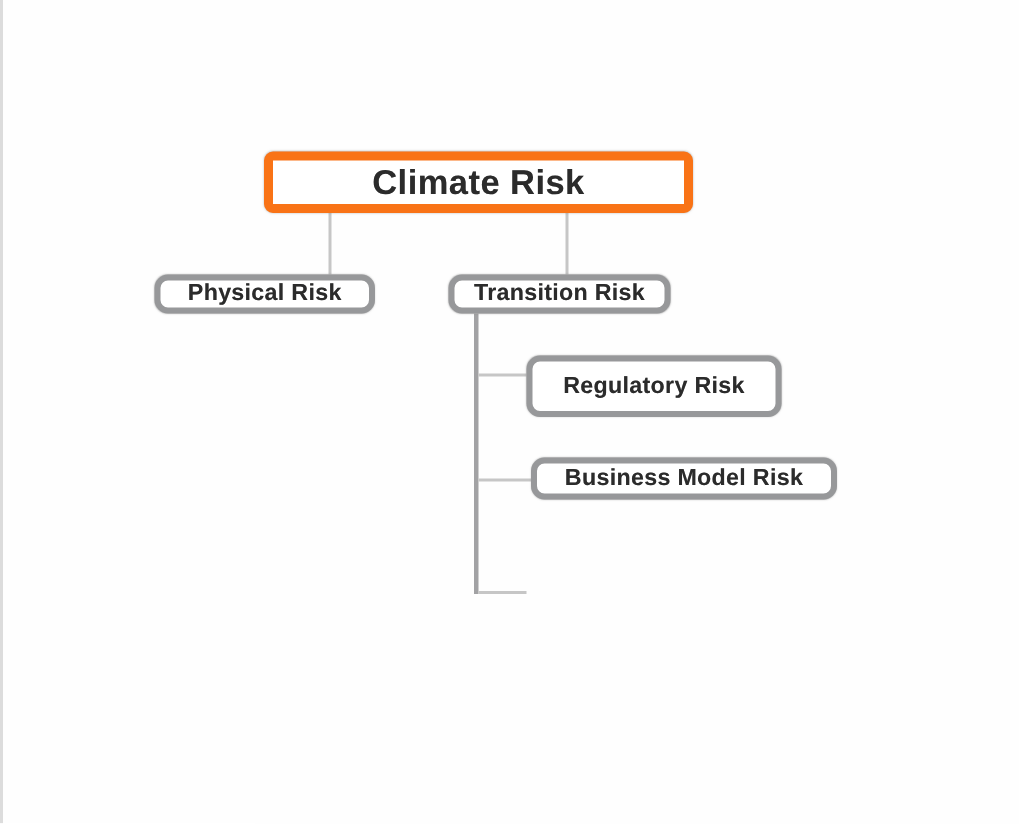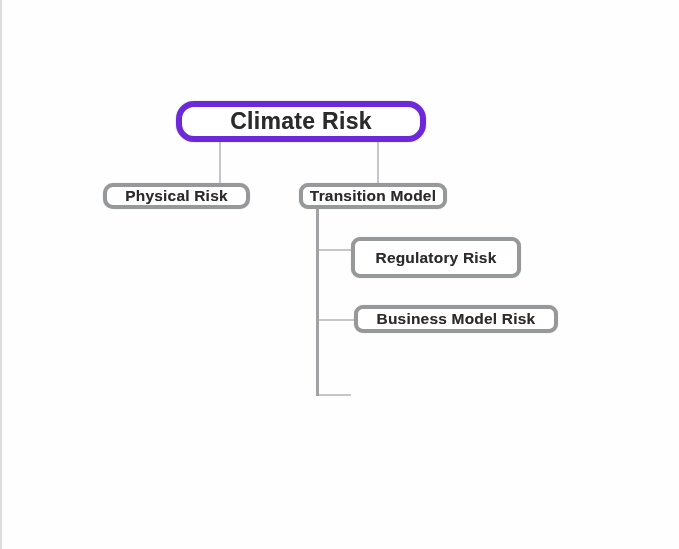--- a/index.html
+++ b/index.html
@@ -21,35 +21,35 @@
     background: #ffffff;
     display: flex;
     align-items: center;
     justify-content: center;
     font-weight: bold;
     white-space: nowrap;
     color: #2b2b2b;
     text-shadow: 0 0 0.4px rgba(0,0,0,0.35);
   }
   .node-root {
-    left: 176px; top: 101px; width: 250px; height: 41px;
-    border: 6px solid #6d28d9;
-    border-radius: 18px;
+    left: 176px; top: 101px; width: 286px; height: 41px;
+    border: 6px solid #f97316;
+    border-radius: 6px;
     font-size: 23px;
     letter-spacing: 0.3px;
     box-shadow: 0 0 1.5px rgba(120,120,120,0.55);
   }
   .node-child {
     border: 4px solid #97989a;
     border-radius: 9px;
     font-size: 15.5px;
     letter-spacing: 0.2px;
     box-shadow: 0 0 1px rgba(130,130,130,0.5);
   }
-  .node-physical   { left: 103px; top: 183px; width: 147px; height: 26px; border-radius: 10px; }
+  .node-physical   { left: 103px; top: 183px; width: 147px; height: 26px; }
   .node-transition { left: 299px; top: 183px; width: 148px; height: 26px; }
   .node-regulatory { left: 351px; top: 237px; width: 170px; height: 41px; }
   .node-business   { left: 354px; top: 305px; width: 204px; height: 28px; }
   .node-reputation { left: 351px; top: 381px; width: 170px; height: 27px; }
 
   .connector {
     position: absolute;
     background: #c6c6c6;
   }
   .conn-root-left  { left: 219px; top: 142px; width: 1.5px; height: 41px; }
@@ -79,20 +79,20 @@
   <div class="connector conn-root-right"></div>
   <div class="connector conn-trunk"></div>
   <div class="connector conn-branch-1"></div>
   <div class="connector conn-branch-2"></div>
   <div class="connector conn-branch-3"></div>
 
   <div class="node node-root">Climate Risk</div>
 
   <div class="node node-child node-physical">Physical Risk</div>
 
-  <div class="node node-child node-transition">Transition Model</div>
+  <div class="node node-child node-transition">Transition Risk</div>
 
   <div class="node node-child node-regulatory">Regulatory Risk</div>
 
   <div class="node node-child node-business">Business Model Risk</div>
 
 
 </div>
 
 </body></html>

